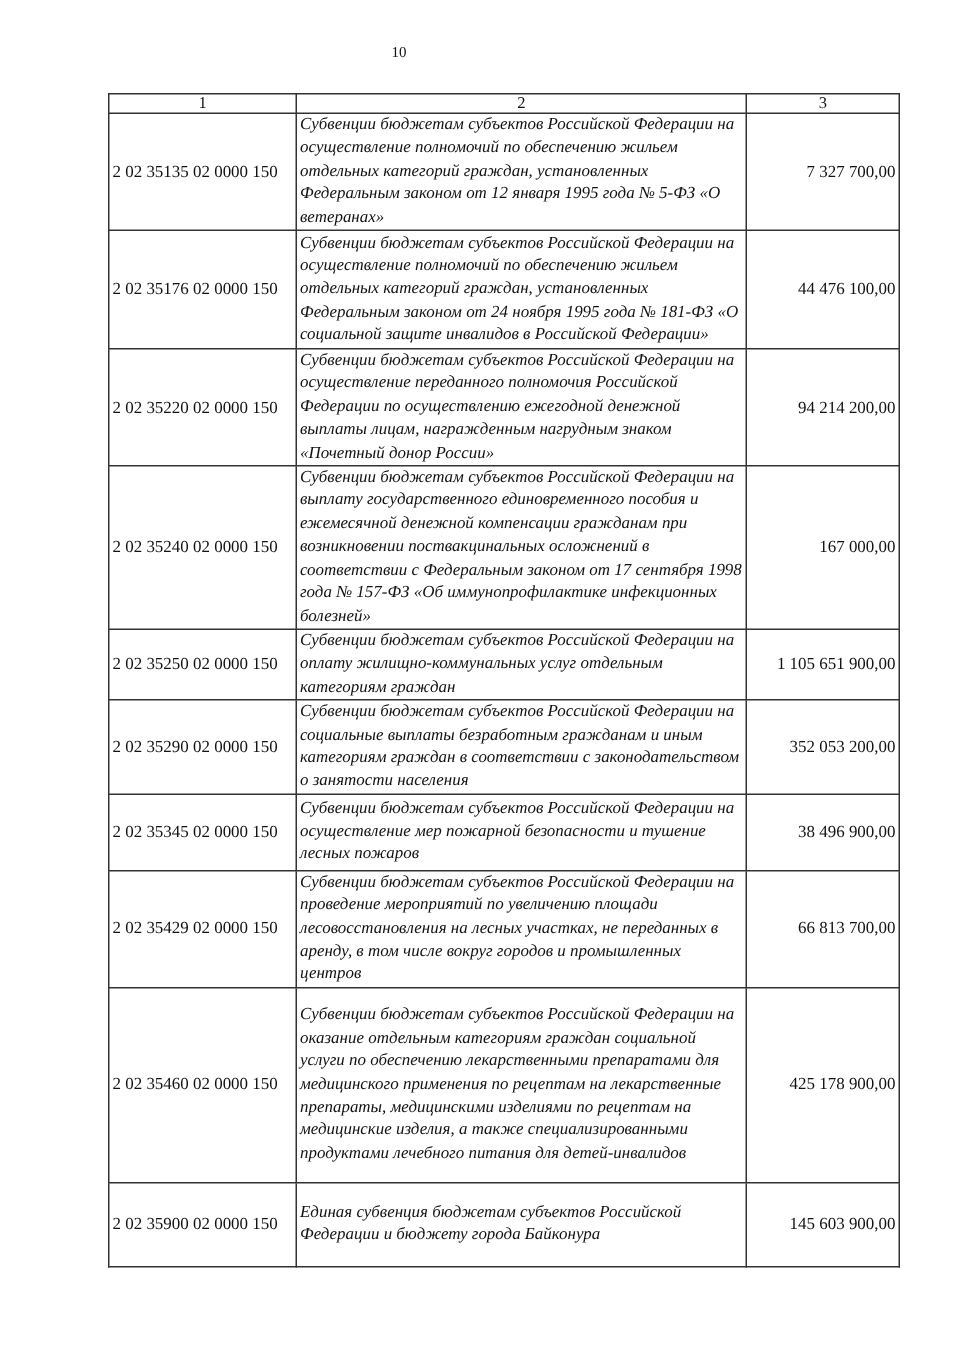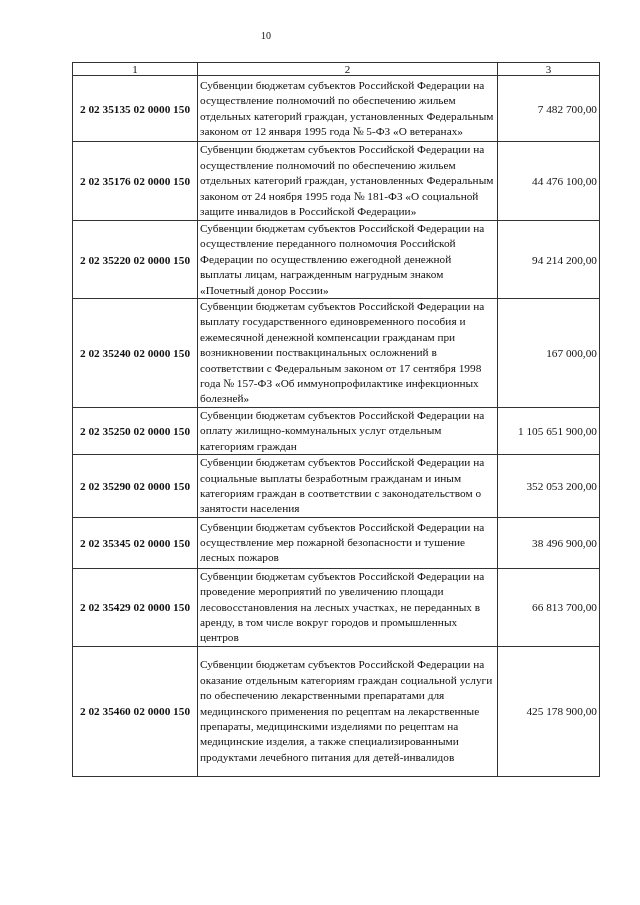--- a/index.html
+++ b/index.html
@@ -5,22 +5,22 @@
   html, body { margin: 0; padding: 0; background: #ffffff; }
   body { width: 640px; height: 905px; position: relative; overflow: hidden;
          font-family: "Liberation Serif", "DejaVu Serif", serif; color: #111; }
   .page-number { position: absolute; top: 30px; left: 0; width: 532px; text-align: center;
                  font-size: 10px; }
   table.budget { position: absolute; left: 72px; top: 62px; width: 527px;
                  border-collapse: collapse; table-layout: fixed; font-size: 11.3px; }
   table.budget td, table.budget th { border: 1px solid #333; padding: 0 2px; }
   table.budget th { font-weight: normal; height: 12px; line-height: 12px; text-align: center; font-size: 11px; }
   col.c1 { width: 125px; } col.c2 { width: 300px; } col.c3 { width: 102px; }
-  td.code { text-align: center; vertical-align: middle; white-space: nowrap; font-weight: bold; }
-  td.desc { text-align: left; vertical-align: middle; line-height: 15.4px; padding: 2px 2px 2px 3px; }
+  td.code { vertical-align: middle; white-space: nowrap; }
+  td.desc { text-align: left; vertical-align: middle; line-height: 15.4px; padding: 2px 2px 2px 3px; font-style: italic; }
   td.amount { text-align: right; vertical-align: middle; white-space: nowrap; padding-right: 1px; }
 </style>
 </head>
 <body>
 
 <div class="page-number">10</div>
 
 <table class="budget">
   <colgroup>
       <col class="c1">
@@ -31,21 +31,21 @@
     <tr>
       <th>1</th>
       <th>2</th>
       <th>3</th>
     </tr>
   </thead>
   <tbody id="rows">
     <tr style="height: 66px;">
       <td class="code">2 02 35135 02 0000 150</td>
       <td class="desc">Субвенции бюджетам субъектов Российской Федерации на осуществление полномочий по обеспечению жильем отдельных категорий граждан, установленных Федеральным законом от 12 января 1995 года № 5-ФЗ «О ветеранах»</td>
-      <td class="amount">7 482 700,00</td>
+      <td class="amount">7 327 700,00</td>
     </tr>
     <tr style="height: 79px;">
       <td class="code">2 02 35176 02 0000 150</td>
       <td class="desc">Субвенции бюджетам субъектов Российской Федерации на осуществление полномочий по обеспечению жильем отдельных категорий граждан, установленных Федеральным законом от 24 ноября 1995 года № 181-ФЗ «О социальной защите инвалидов в Российской Федерации»</td>
       <td class="amount">44 476 100,00</td>
     </tr>
     <tr style="height: 76px;">
       <td class="code">2 02 35220 02 0000 150</td>
       <td class="desc">Субвенции бюджетам субъектов Российской Федерации на осуществление переданного полномочия Российской Федерации по осуществлению ежегодной денежной выплаты лицам, награжденным нагрудным знаком «Почетный донор России»</td>
       <td class="amount">94 214 200,00</td>
@@ -73,14 +73,19 @@
     <tr style="height: 76px;">
       <td class="code">2 02 35429 02 0000 150</td>
       <td class="desc">Субвенции бюджетам субъектов Российской Федерации на проведение мероприятий по увеличению площади лесовосстановления на лесных участках, не переданных в аренду, в том числе вокруг городов и промышленных центров</td>
       <td class="amount">66 813 700,00</td>
     </tr>
     <tr style="height: 130px;">
       <td class="code">2 02 35460 02 0000 150</td>
       <td class="desc">Субвенции бюджетам субъектов Российской Федерации на оказание отдельным категориям граждан социальной услуги по обеспечению лекарственными препаратами для медицинского применения по рецептам на лекарственные препараты, медицинскими изделиями по рецептам на медицинские изделия, а также специализированными продуктами лечебного питания для детей-инвалидов</td>
       <td class="amount">425 178 900,00</td>
     </tr>
+    <tr style="height: 56px;">
+      <td class="code">2 02 35900 02 0000 150</td>
+      <td class="desc">Единая субвенция бюджетам субъектов Российской Федерации и бюджету города Байконура</td>
+      <td class="amount">145 603 900,00</td>
+    </tr>
   </tbody>
 </table>
 
 </body></html>

